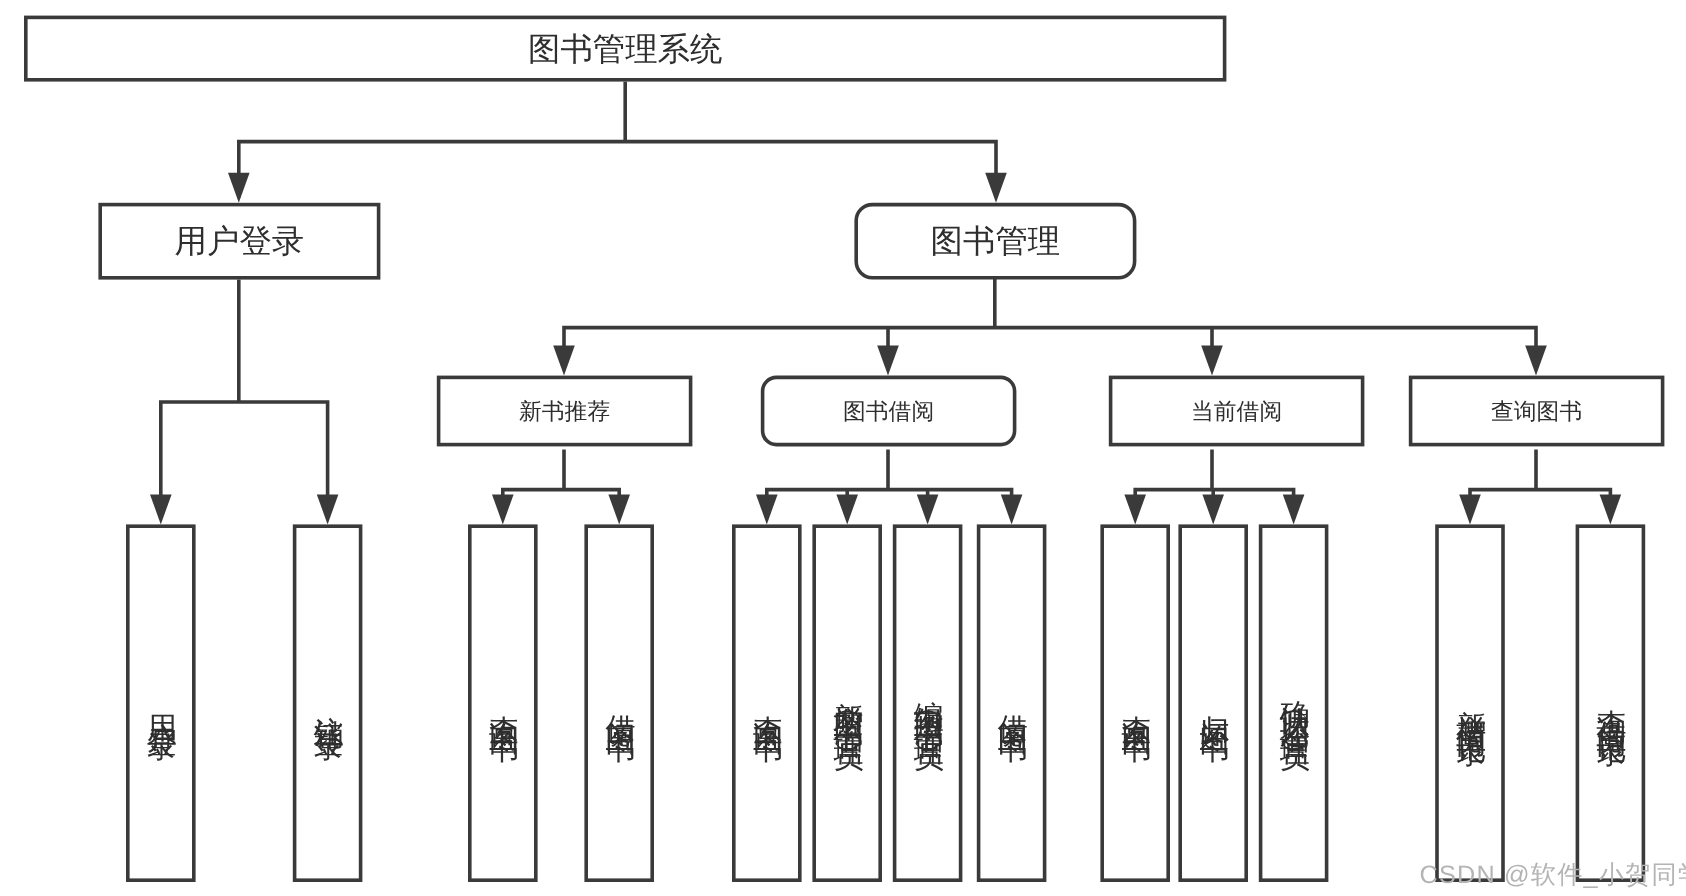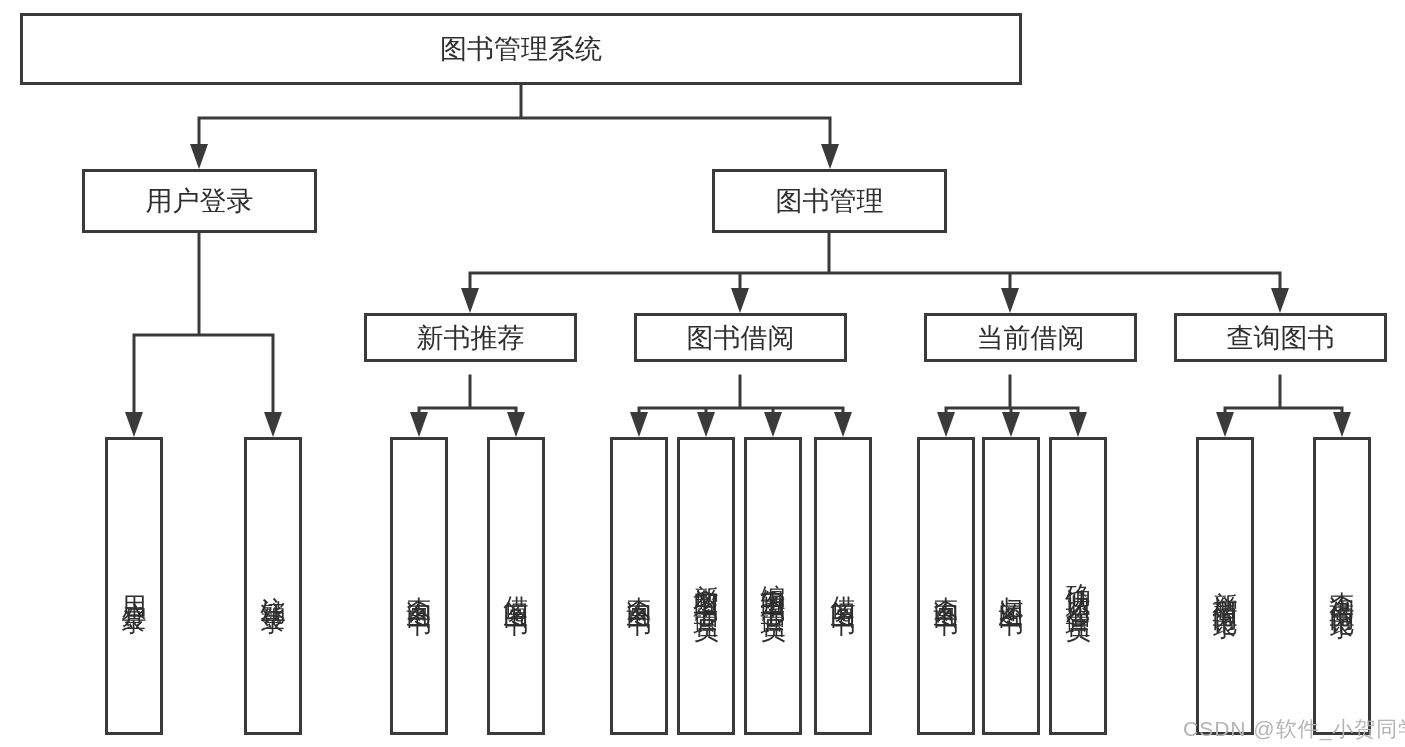--- a/index.html
+++ b/index.html
@@ -17,23 +17,23 @@
     position: absolute;
     background: #ffffff;
     border: 3px solid #3a3a3a;
     display: flex;
     align-items: center;
     justify-content: center;
     color: #2e2e2e;
     text-align: center;
     white-space: nowrap;
   }
-  .root { left: 20px; top: 13px; width: 1002px; height: 72px; font-size: 27px; }
+  .root { left: 20px; top: 13px; width: 1002px; height: 55px; font-size: 27px; }
   .l2   { top: 169px; width: 235px; height: 64px; font-size: 27px; }
-  .l3   { top: 313px; width: 213px; height: 49px; font-size: 27px; }
+  .l3   { top: 313px; width: 213px; height: 59px; font-size: 19px; }
   .leaf {
     top: 437px; width: 58px; height: 298px;
     writing-mode: vertical-rl;
     text-orientation: mixed;
     font-size: 25px;
     letter-spacing: 5px;
     line-height: 1;
   }
   .watermark {
     position: absolute;
@@ -78,24 +78,24 @@
       <polygon points="1002,412 1020,412 1011,437"></polygon>
       <polygon points="1069,412 1087,412 1078,437"></polygon>
       <polygon points="1216,412 1234,412 1225,437"></polygon>
       <polygon points="1333,412 1351,412 1342,437"></polygon>
     </g>
   </svg>
 
   <div class="box root">图书管理系统</div>
 
   <div class="box l2" style="left:82px;">用户登录</div>
-  <div class="box l2" style="left:712px;">图书管理</div>
+  <div class="box l2" style="left:712px;border-radius:15px;">图书管理</div>
 
   <div class="box l3" style="left:364px;">新书推荐</div>
-  <div class="box l3" style="left:634px;">图书借阅</div>
+  <div class="box l3" style="left:634px;border-radius:13px;">图书借阅</div>
   <div class="box l3" style="left:924px;">当前借阅</div>
   <div class="box l3" style="left:1174px;">查询图书</div>
 
   <div class="box leaf" style="left:105px;">用户登录</div>
   <div class="box leaf" style="left:244px;">注销登录</div>
 
   <div class="box leaf" style="left:390px;">查询图书</div>
   <div class="box leaf" style="left:487px;">借阅图书</div>
 
   <div class="box leaf" style="left:610px;">查询图书</div>

